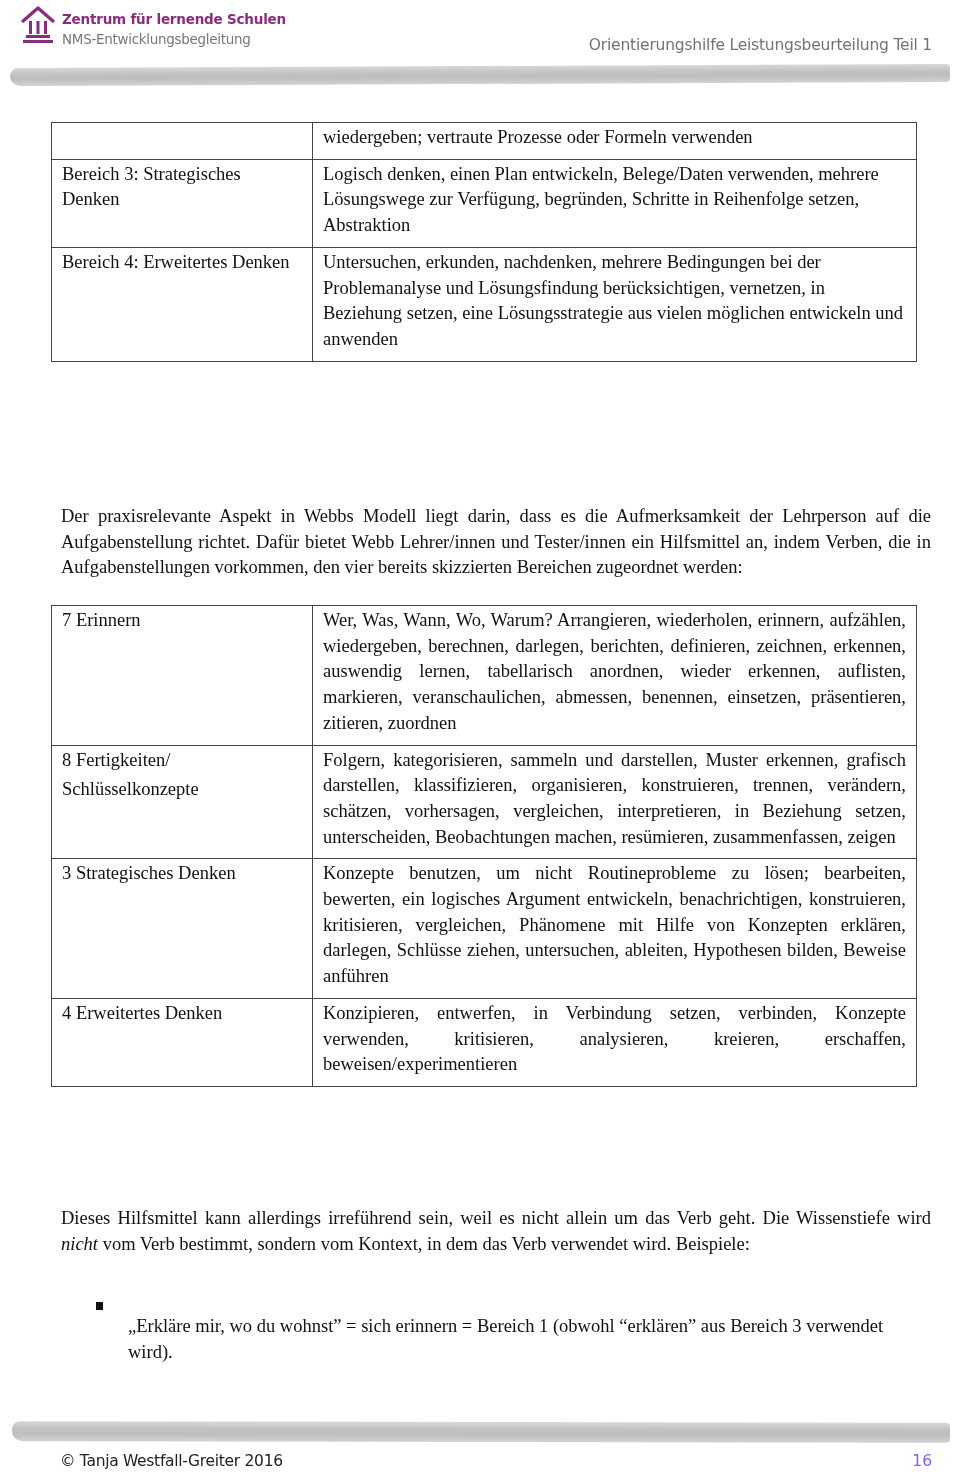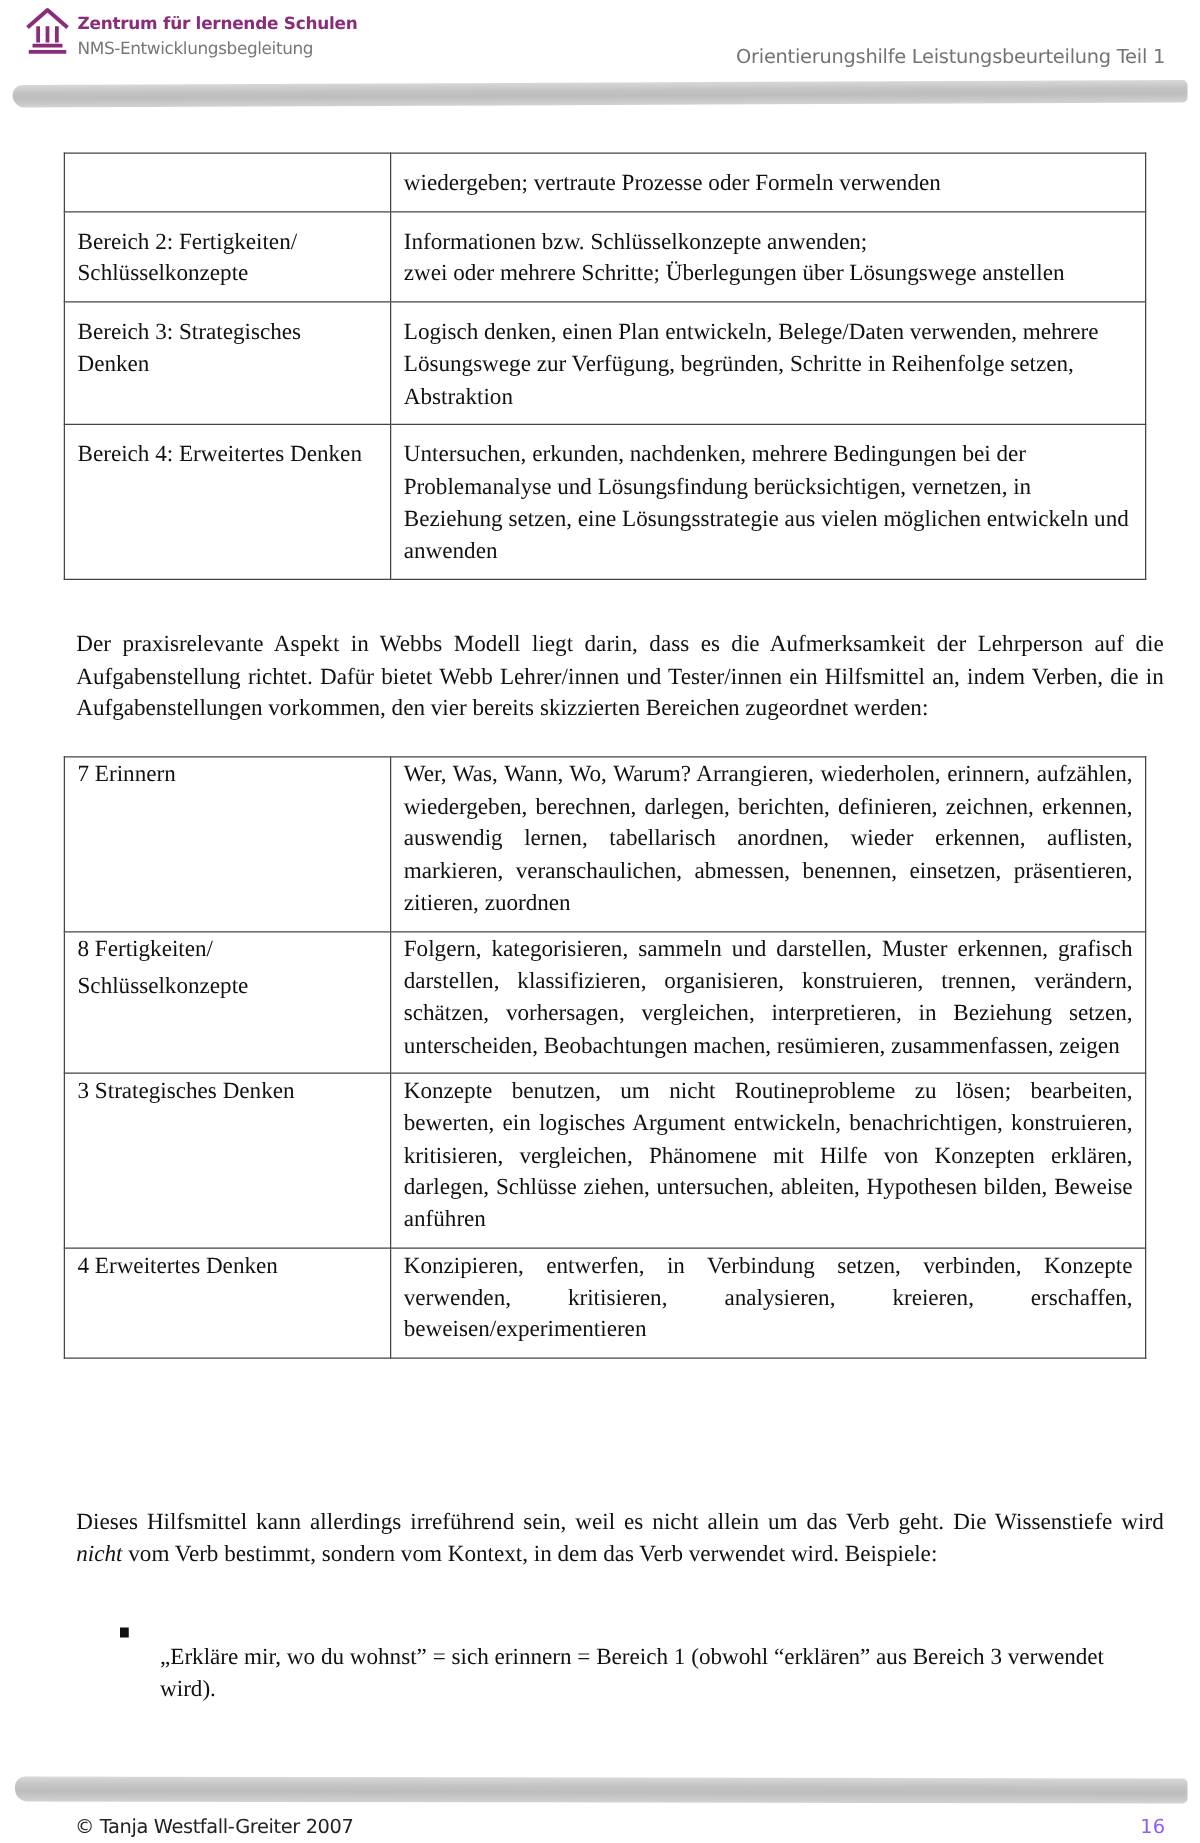--- a/index.html
+++ b/index.html
@@ -15,21 +15,21 @@
                   font-size: 15.5px; color: #737373; white-space: nowrap; letter-spacing: -0.2px; }
   .brush { position: absolute; background: linear-gradient(180deg, #d8d8d8 0%, #c3c3c3 35%, #bdbdbd 60%, #d2d2d2 100%);
            border-radius: 8px 4px 4px 10px; }
   .brush-top { left: 10px; top: 66px; width: 940px; height: 18px; transform: skewY(-0.25deg); }
   .brush-bottom { left: 12px; top: 1422px; width: 938px; height: 20px; transform: skewY(0.1deg); }
   table.t { position: absolute; left: 51px; border-collapse: collapse; font-size: 18.5px; line-height: 25.7px; }
   table.t td { border: 1.3px solid #444; vertical-align: top; padding: 0 10px; }
   table.t td.c1 { width: 240px; }
   table.t td.c2 { width: 583px; }
   #table1 { top: 122px; }
-  #table1 td { padding-top: 12px; padding-bottom: 8px; margin-left: 48px; }
+  #table1 td { padding-top: 2px; padding-bottom: 8px; margin-left: 48px; }
   #table2 { top: 605px; }
   #table2 td { padding-top: 2px; padding-bottom: 8px; }
   #table2 td.c2 { text-align: justify; }
   .para { position: absolute; left: 61px; width: 870px; font-size: 18.5px; line-height: 25.7px; text-align: justify; }
   #para1 { top: 504px; }
   #para2 { top: 1206px; }
   .bullet { position: absolute; left: 96px; top: 1294px; width: 836px; font-size: 18.5px; line-height: 25.7px; }
   .bullet-mark { position: absolute; left: 0; top: 8px; width: 7px; height: 8px; background: #111; }
   .bullet-text { margin-left: 32px; display: block; margin-top: 20px; }
   .footer-left { position: absolute; left: 60px; top: 1452px; font-family: "DejaVu Sans", sans-serif;
@@ -54,27 +54,20 @@
   <span class="logo-sub">NMS-Entwicklungsbegleitung</span>
 </div>
 <div class="header-title">Orientierungshilfe Leistungsbeurteilung Teil 1</div>
 <div class="brush brush-top"></div>
 
 <table class="t" id="table1">
   <tbody>
       <tr>
     <td class="c1"></td>
     <td class="c2">wiedergeben; vertraute Prozesse oder Formeln verwenden</td>
-  </tr>
-  <tr>
-    <td class="c1">Bereich 2: Fertigkeiten/ Schlüsselkonzepte</td>
-    <td class="c2">
-      <span>Informationen bzw. Schlüsselkonzepte anwenden;</span><br>
-      <span>zwei oder mehrere Schritte; Überlegungen über Lösungswege anstellen</span>
-    </td>
   </tr>
   <tr>
     <td class="c1">Bereich 3: Strategisches Denken</td>
     <td class="c2">Logisch denken, einen Plan entwickeln, Belege/Daten verwenden, mehrere Lösungswege zur Verfügung, begründen, Schritte in Reihenfolge setzen, Abstraktion</td>
   </tr>
   <tr>
     <td class="c1">Bereich 4: Erweitertes Denken</td>
     <td class="c2">Untersuchen, erkunden, nachdenken, mehrere Bedingungen bei der Problemanalyse und Lösungsfindung berücksichtigen, vernetzen, in Beziehung setzen, eine Lösungsstrategie aus vielen möglichen entwickeln und anwenden</td>
   </tr>
 </tbody>
@@ -108,14 +101,14 @@
   </table>
 
 <div class="para" id="para2"><span>Dieses Hilfsmittel kann allerdings irreführend sein, weil es nicht allein um das Verb geht. Die Wissenstiefe wird </span><em>nicht</em><span> vom Verb bestimmt, sondern vom Kontext, in dem das Verb verwendet wird. Beispiele:</span></div>
 
 <div class="bullet">
   <span class="bullet-mark"></span>
   <span class="bullet-text">„Erkläre mir, wo du wohnst” = sich erinnern = Bereich 1 (obwohl “erklären” aus Bereich 3 verwendet wird).</span>
 </div>
 
 <div class="brush brush-bottom"></div>
-<div class="footer-left">© Tanja Westfall-Greiter 2007</div>
+<div class="footer-left">© Tanja Westfall-Greiter 2016</div>
 <div class="footer-right">16</div>
 
 </body></html>

